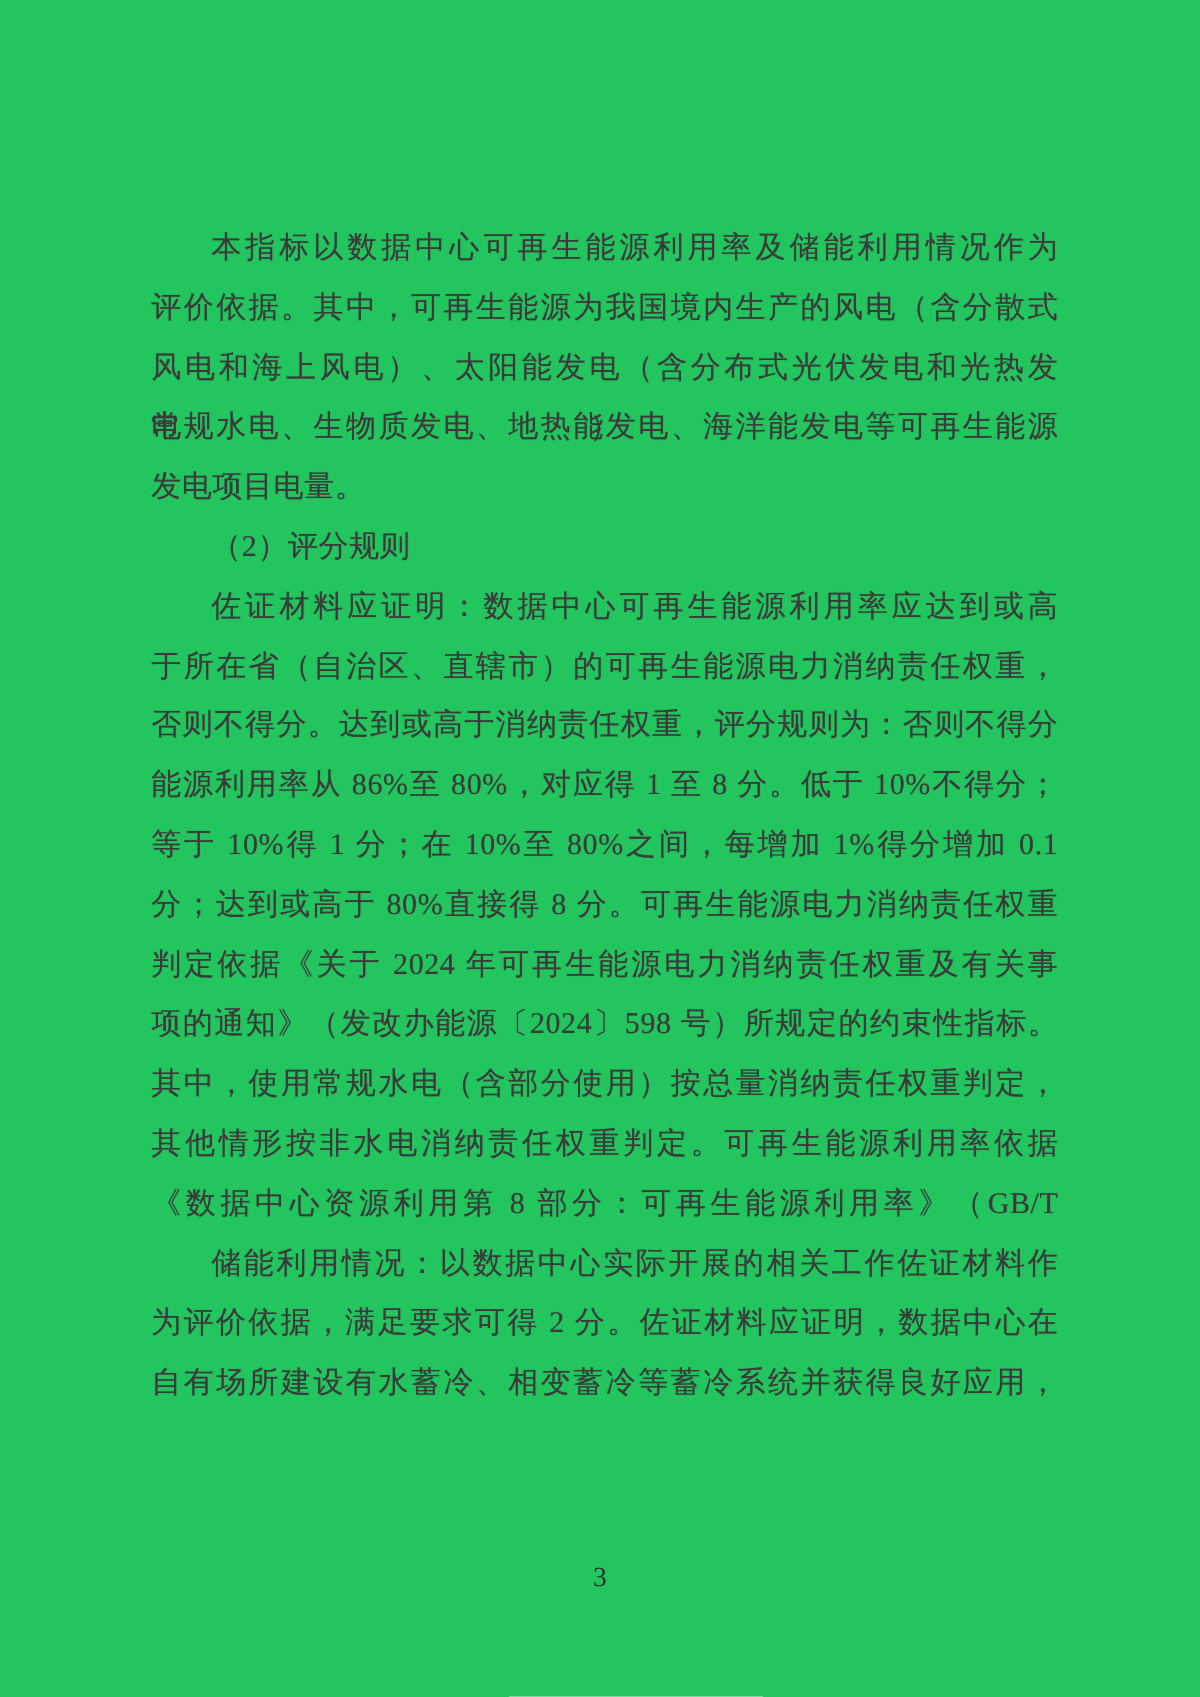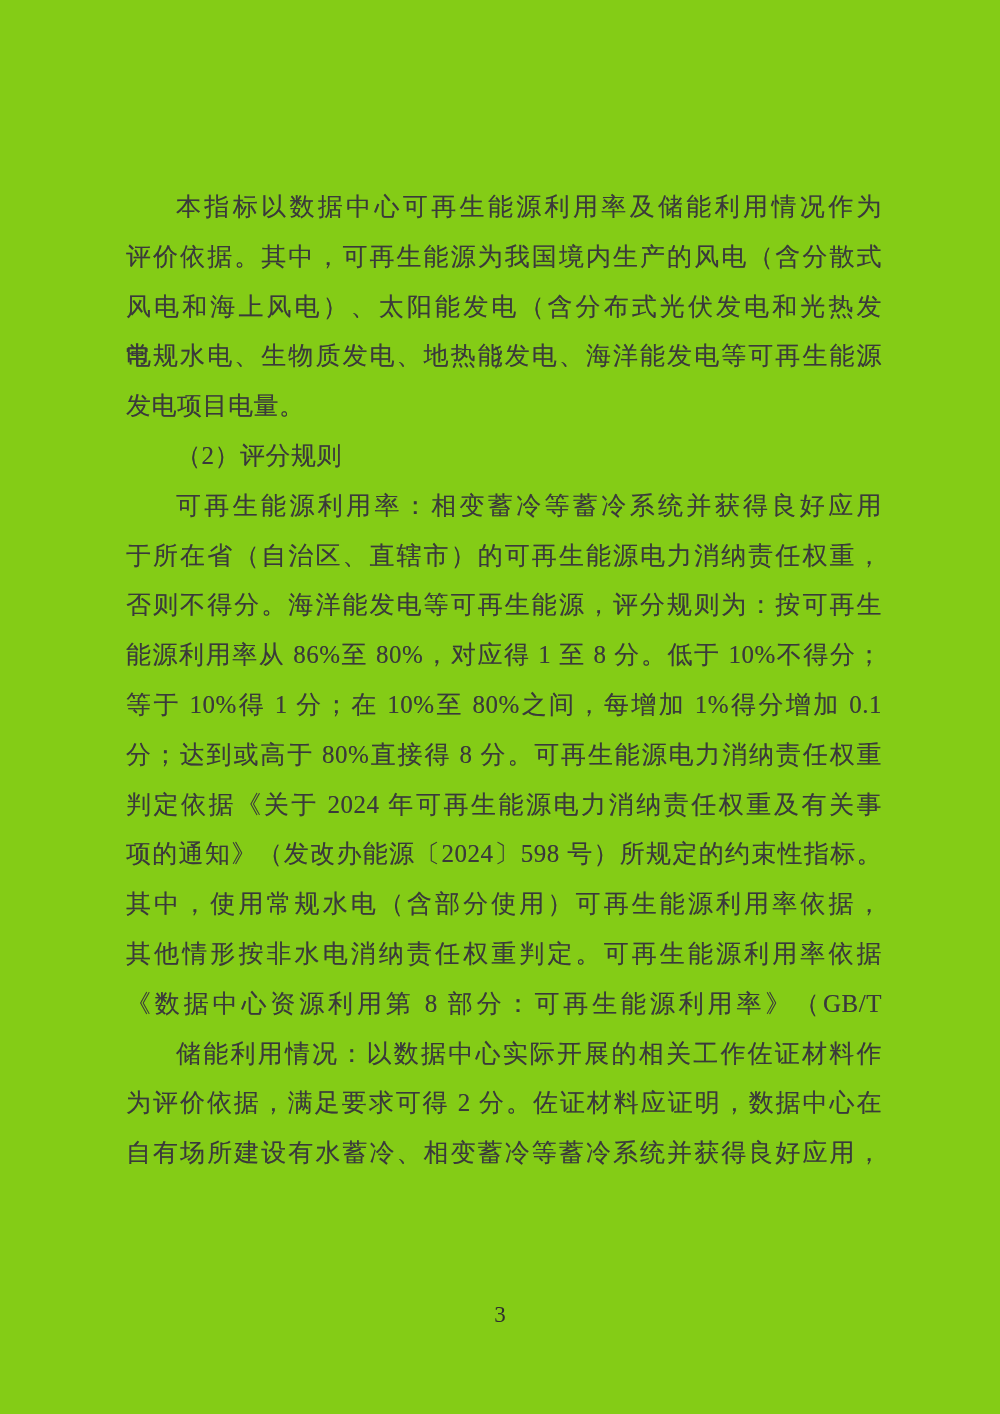--- a/index.html
+++ b/index.html
@@ -4,21 +4,21 @@
 <style>
   html, body {
     margin: 0;
     padding: 0;
     background: #ffffff;
   }
   .page {
     position: relative;
     width: 1000px;
     height: 1414px;
-    background: #84cc16;
+    background: #22c55e;
     overflow: hidden;
     font-family: "Liberation Serif", "DejaVu Serif", serif;
     color: #3a3a3a;
     text-decoration: underline;
   }
   .text-block {
     position: absolute;
     left: 126px;
     top: 182px;
     width: 756px;
@@ -58,29 +58,29 @@
 <body>
 
 <div class="page">
   <div class="text-block">
     <div class="line indent justify">本指标以数据中心可再生能源利用率及储能利用情况作为</div>
     <div class="line justify">评价依据。其中，可再生能源为我国境内生产的风电（含分散式</div>
     <div class="line justify">风电和海上风电）、太阳能发电（含分布式光伏发电和光热发电）、</div>
     <div class="line justify">常规水电、生物质发电、地热能发电、海洋能发电等可再生能源</div>
     <div class="line left">发电项目电量。</div>
     <div class="line indent left">（2）评分规则</div>
-    <div class="line indent justify">可再生能源利用率：相变蓄冷等蓄冷系统并获得良好应用</div>
+    <div class="line indent justify">佐证材料应证明：数据中心可再生能源利用率应达到或高</div>
     <div class="line justify">于所在省（自治区、直辖市）的可再生能源电力消纳责任权重，</div>
-    <div class="line justify">否则不得分。海洋能发电等可再生能源，评分规则为：按可再生</div>
+    <div class="line justify">否则不得分。达到或高于消纳责任权重，评分规则为：否则不得分</div>
     <div class="line justify">能源利用率从 86%至 80%，对应得 1 至 8 分。低于 10%不得分；</div>
     <div class="line justify">等于 10%得 1 分；在 10%至 80%之间，每增加 1%得分增加 0.1</div>
     <div class="line justify">分；达到或高于 80%直接得 8 分。可再生能源电力消纳责任权重</div>
     <div class="line justify">判定依据《关于 2024 年可再生能源电力消纳责任权重及有关事</div>
     <div class="line justify">项的通知》（发改办能源〔2024〕598 号）所规定的约束性指标。</div>
-    <div class="line justify">其中，使用常规水电（含部分使用）可再生能源利用率依据，</div>
+    <div class="line justify">其中，使用常规水电（含部分使用）按总量消纳责任权重判定，</div>
     <div class="line justify">其他情形按非水电消纳责任权重判定。可再生能源利用率依据</div>
     <div class="line justify">《数据中心资源利用第 8 部分：可再生能源利用率》（GB/T</div>
     <div class="line indent justify">储能利用情况：以数据中心实际开展的相关工作佐证材料作</div>
     <div class="line justify">为评价依据，满足要求可得 2 分。佐证材料应证明，数据中心在</div>
     <div class="line justify">自有场所建设有水蓄冷、相变蓄冷等蓄冷系统并获得良好应用，</div>
   </div>
   <div class="page-number">3</div>
 </div>
 
 </body></html>

